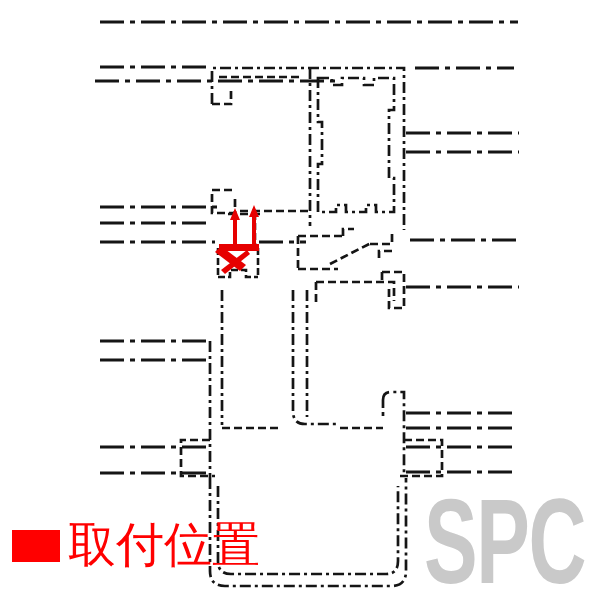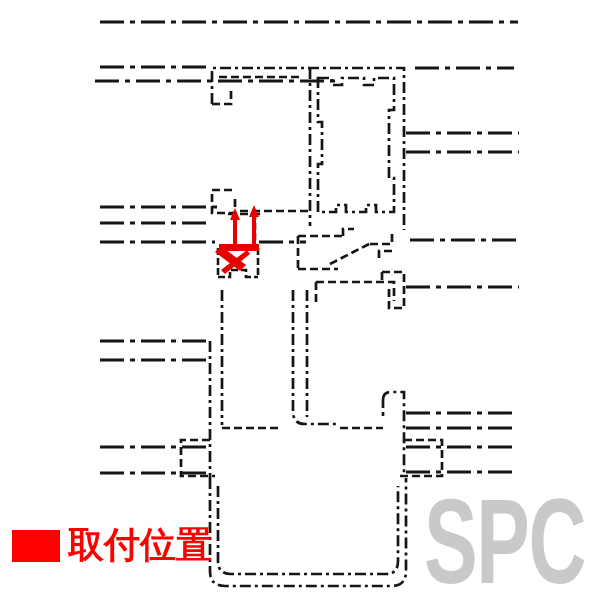--- a/index.html
+++ b/index.html
@@ -34,21 +34,21 @@
     transform:scaleX(0.67);transform-origin:left top;
     letter-spacing:-2px;white-space:nowrap;
   }
   .legend{position:absolute;left:0;top:520px;height:50px;}
   .legend-swatch{
     position:absolute;left:12px;top:10px;width:48px;height:32px;
     background:var(--color-legend,#ff0000);
   }
   .legend-label{
     position:absolute;left:68px;top:2px;
-    font-size:36px;line-height:46px;font-weight:bold;
+    font-size:48px;line-height:46px;font-weight:normal;
     color:var(--color-legend,#ff0000);
     white-space:nowrap;
   }
 </style>
 </head>
 <body>
 
 <div class="stage">
 
   <svg width="600" height="600" viewBox="0 0 600 600">

